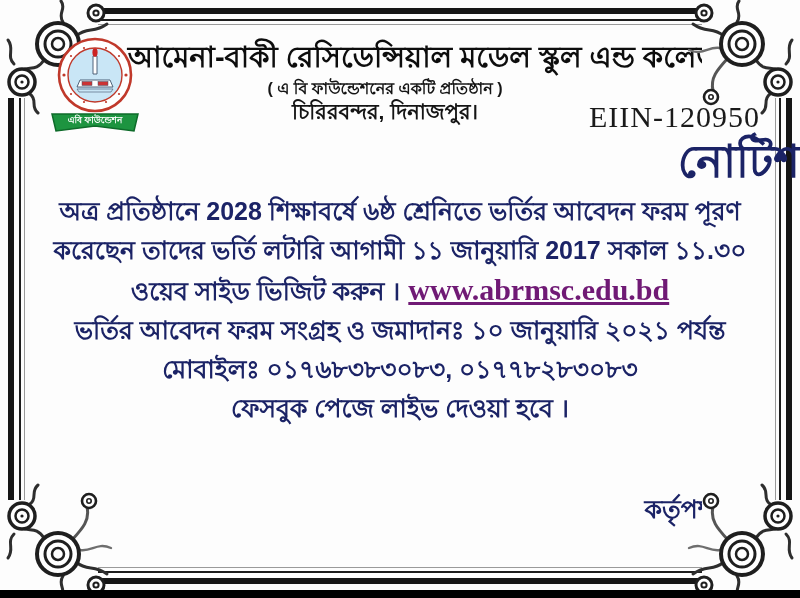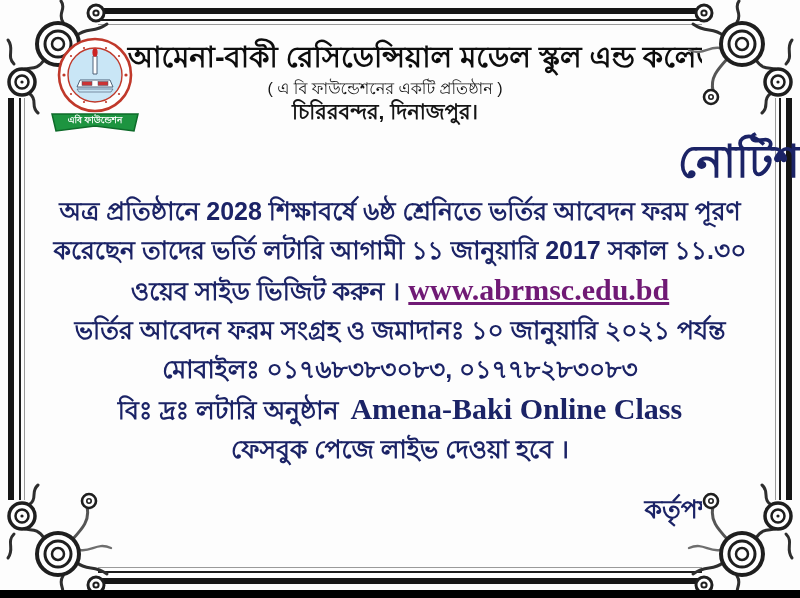--- a/index.html
+++ b/index.html
@@ -19,21 +19,21 @@
   .corner.br{bottom:0;right:0;transform:scale(-1,-1);}
   .bottom-strip{position:absolute;left:0;right:0;bottom:0;height:8px;background:#000;z-index:3;}
 
   .logo{position:absolute;left:44px;top:36px;width:102px;height:100px;z-index:4;}
 
   .school-name{
     position:absolute;left:110px;right:60px;top:40px;text-align:center;
     font-size:29px;font-weight:bold;color:#0d0d0d;line-height:34px;
   }
   .sub-block{position:absolute;left:60px;right:90px;top:78px;text-align:center;color:#141414;}
-  .sub-line1{font-size:16px;font-weight:normal;line-height:21px;}
+  .sub-line1{font-size:16px;font-weight:bold;line-height:21px;}
   .sub-line2{font-size:21px;font-weight:bold;line-height:26px;}
   .eiin{
     position:absolute;right:40px;top:100px;
     font-family:"Liberation Serif","DejaVu Serif",serif;
     font-size:30px;color:#1a1a1a;letter-spacing:1px;
   }
   .notice-title{
     position:absolute;left:0;right:0;top:136px;text-align:right;
     font-size:45px;font-weight:bold;color:#1b2366;line-height:52px;
   }
@@ -135,32 +135,30 @@
 
     <path d="M8,78 L94,78 L90,95 L51,90 L12,95 Z" fill="#1d9440" stroke="#0e6b2a" stroke-width="1.5"></path>
     <text x="51" y="87" text-anchor="middle" font-size="9" font-weight="bold" fill="#ffffff">এবি ফাউন্ডেশন</text>
   </svg>
 
   <div class="school-name">আমেনা-বাকী রেসিডেন্সিয়াল মডেল স্কুল এন্ড কলেজ</div>
   <div class="sub-block">
     <div class="sub-line1">( এ বি ফাউন্ডেশনের একটি প্রতিষ্ঠান )</div>
     <div class="sub-line2">চিরিরবন্দর, দিনাজপুর।</div>
   </div>
+  <div class="eiin">EIIN-120950</div>
 
   <div class="notice-title">নোটিশ</div>
 
   <div class="body">
     <div class="line">অত্র প্রতিষ্ঠানে 2028 শিক্ষাবর্ষে ৬ষ্ঠ শ্রেনিতে ভর্তির আবেদন ফরম পূরণ</div>
     <div class="line">করেছেন তাদের ভর্তি লটারি আগামী ১১ জানুয়ারি 2017 সকাল ১১.৩০</div>
     <div class="line line-url">
       <span>ওয়েব সাইড ভিজিট করুন ।</span><a class="weblink" href="#">www.abrmsc.edu.bd</a>
     </div>
     <div class="line">ভর্তির আবেদন ফরম সংগ্রহ ও জমাদানঃ ১০ জানুয়ারি ২০২১ পর্যন্ত</div>
     <div class="line">মোবাইলঃ ০১৭৬৮৩৮৩০৮৩, ০১৭৭৮২৮৩০৮৩</div>
-    <div class="line line-note">
-      <span>বিঃ দ্রঃ লটারি অনুষ্ঠান</span><span class="eng-serif">Amena-Baki Online Class</span>
-    </div>
     <div class="line">ফেসবুক পেজে লাইভ দেওয়া হবে ।</div>
   </div>
 
   <div class="signature">কর্তৃপক্ষ</div>
 
 </div>
 
 </body></html>

